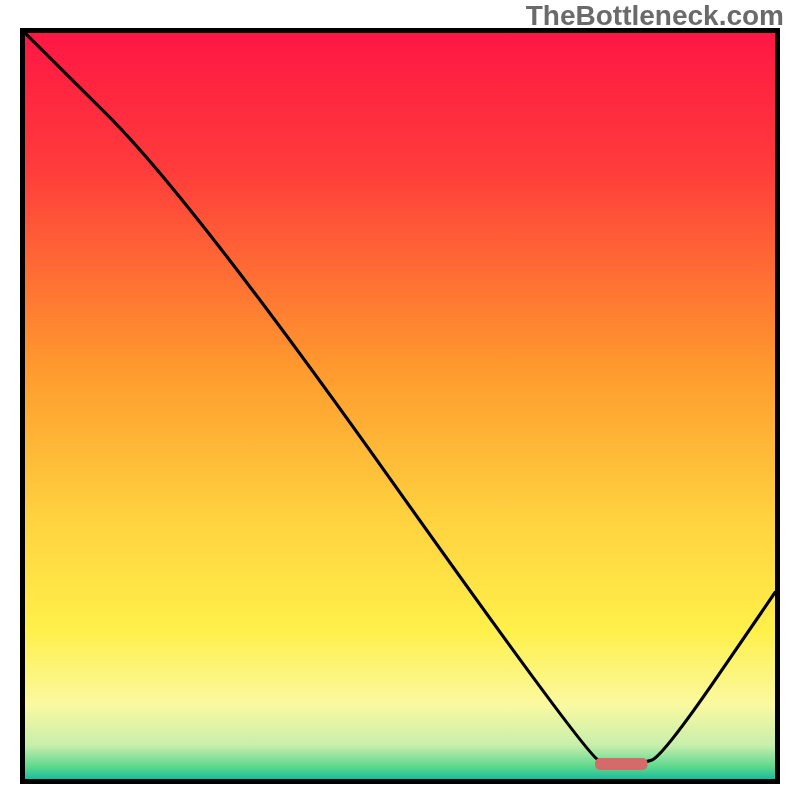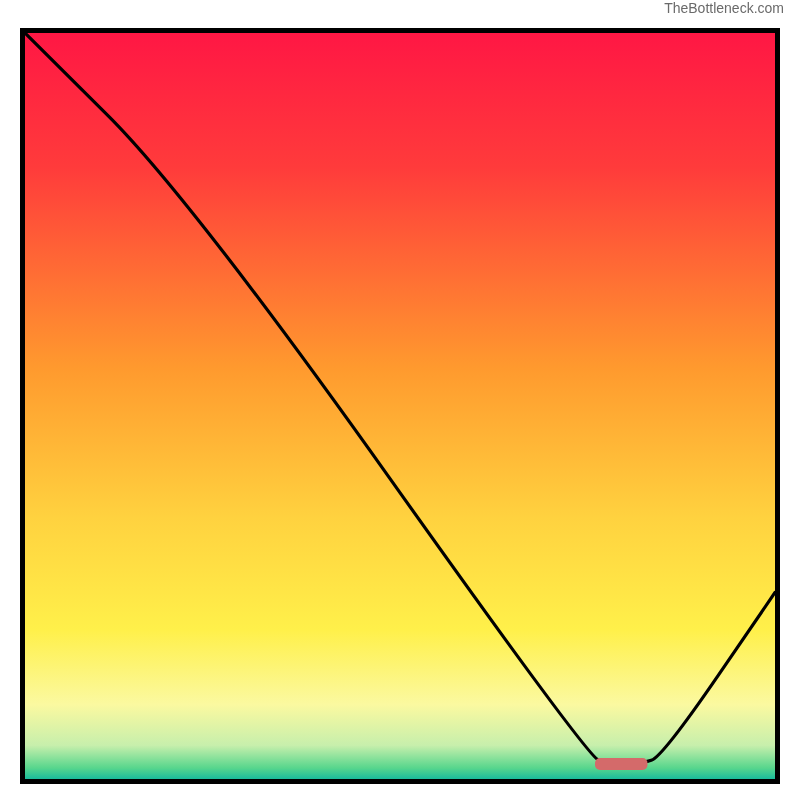--- a/index.html
+++ b/index.html
@@ -12,22 +12,22 @@
   }
   .container {
     position: relative;
     width: 800px;
     height: 800px;
   }
   .watermark {
     position: absolute;
     top: 0;
     right: 16px;
-    font-size: 14px;
-    font-weight: normal;
+    font-size: 28px;
+    font-weight: bold;
     color: #6a6a6a;
     z-index: 10;
   }
   .frame {
     position: absolute;
     left: 20px;
     top: 28px;
     width: 760px;
     height: 756px;
     border: 5px solid #000000;

